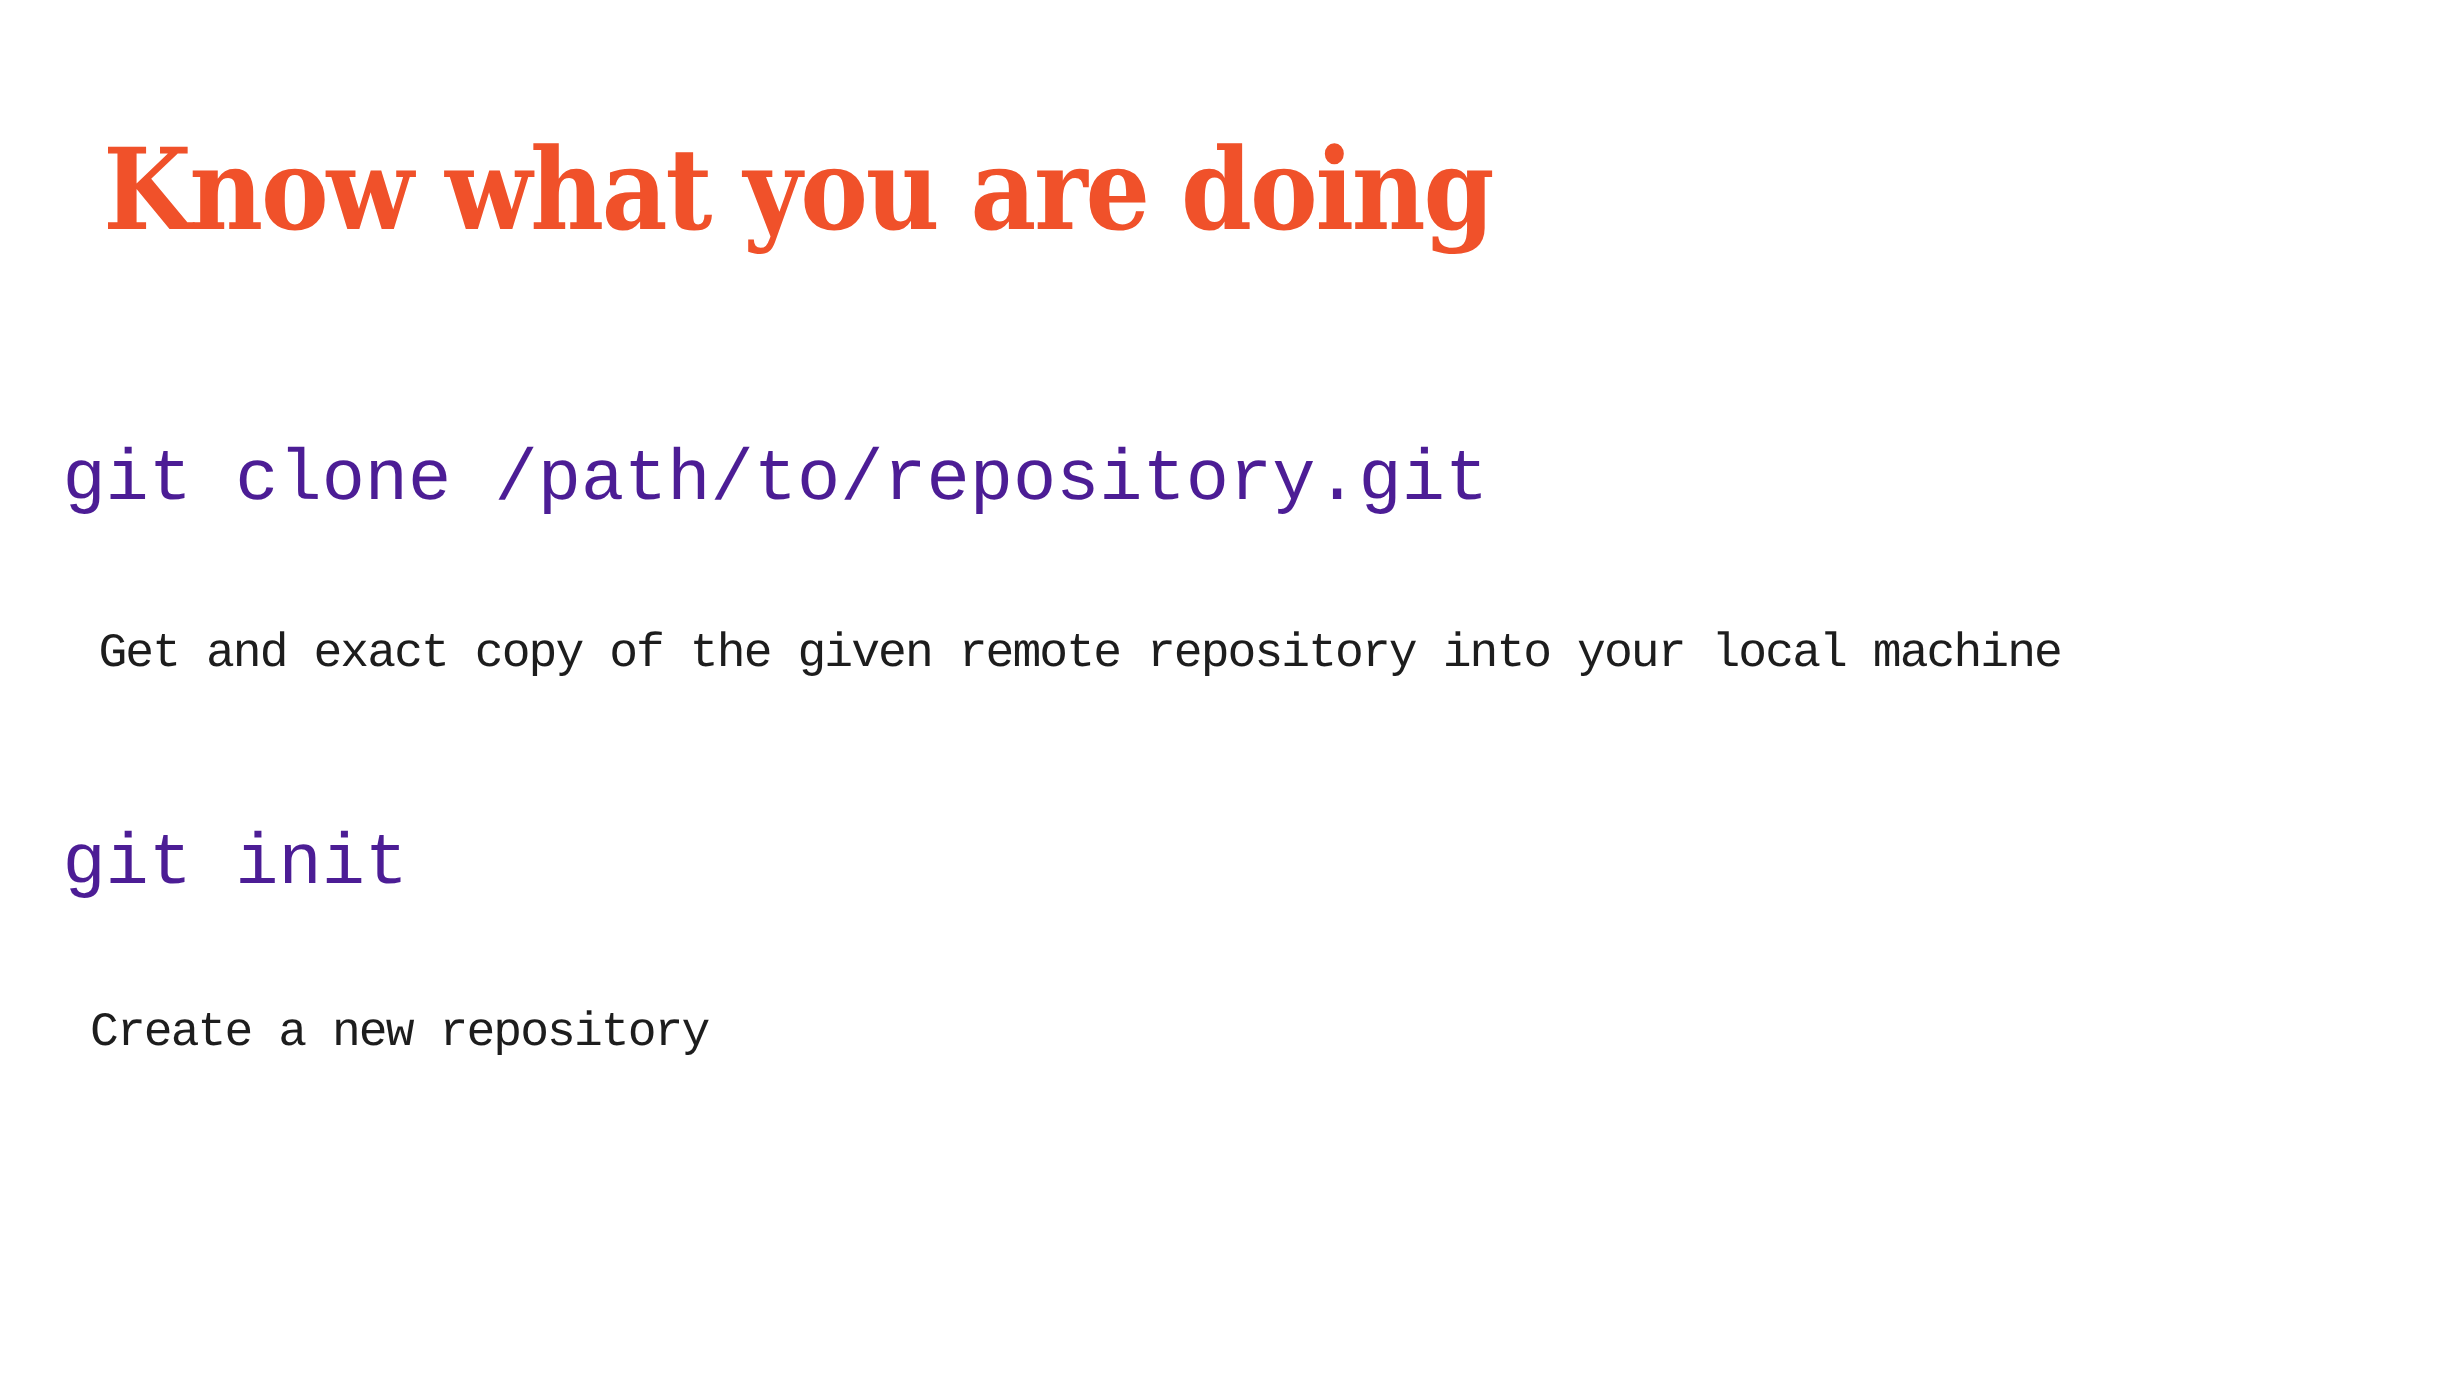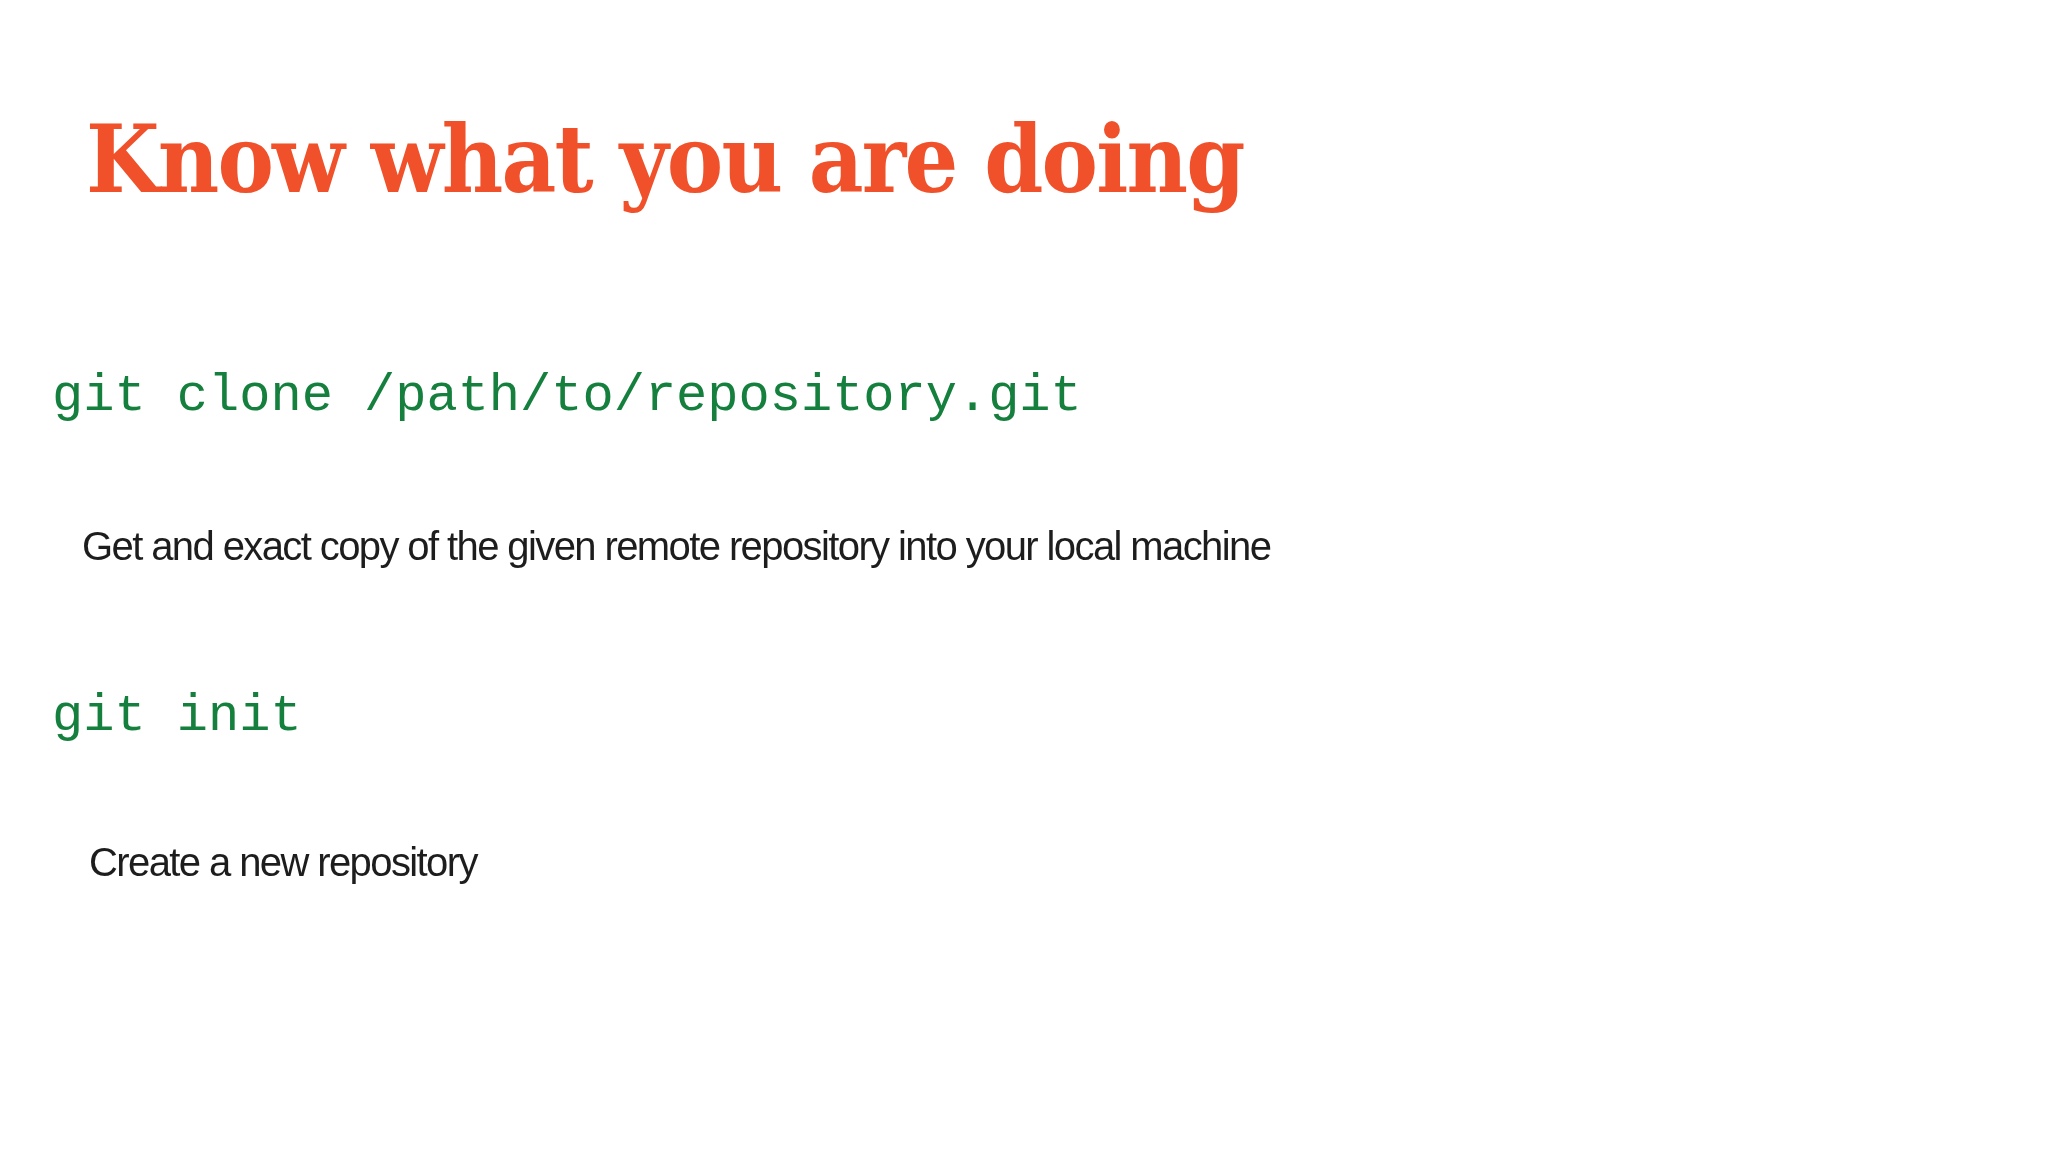--- a/index.html
+++ b/index.html
@@ -28,39 +28,39 @@
     color: #F0512A;
     white-space: nowrap;
     transform: scaleX(0.90);
     transform-origin: 0 0;
   }
   .code-line {
     position: absolute;
     margin: 0;
     font-family: "Liberation Mono", "DejaVu Sans Mono", monospace;
     font-weight: normal;
-    font-size: 52px;
+    font-size: 60px;
     line-height: 1;
-    color: #15803d;
+    color: #4c1d95;
     white-space: nowrap;
   }
   .code-1 { left: 52px; top: 371px; }
   .code-2 { left: 52px; top: 691px; text-align: center; }
   .desc-line {
     position: absolute;
     margin: 0;
-    font-family: Liberation Sans, sans-serif;
+    font-family: Liberation Mono, monospace;
     font-size: 40px;
     line-height: 1;
     letter-spacing: -1.6px;
     color: #1d1d1d;
     white-space: nowrap;
   }
   .desc-1 { left: 82px; top: 526px; }
-  .desc-2 { left: 89px; top: 842px; }
+  .desc-2 { left: 75px; top: 842px; }
 </style>
 </head>
 <body>
 
 <div class="slide">
   <h1 class="slide-title">Know what you are doing</h1>
 
   <pre class="code-line code-1">git clone /path/to/repository.git</pre>
 
   <p class="desc-line desc-1">Get and exact copy of the given remote repository into your local machine</p>

